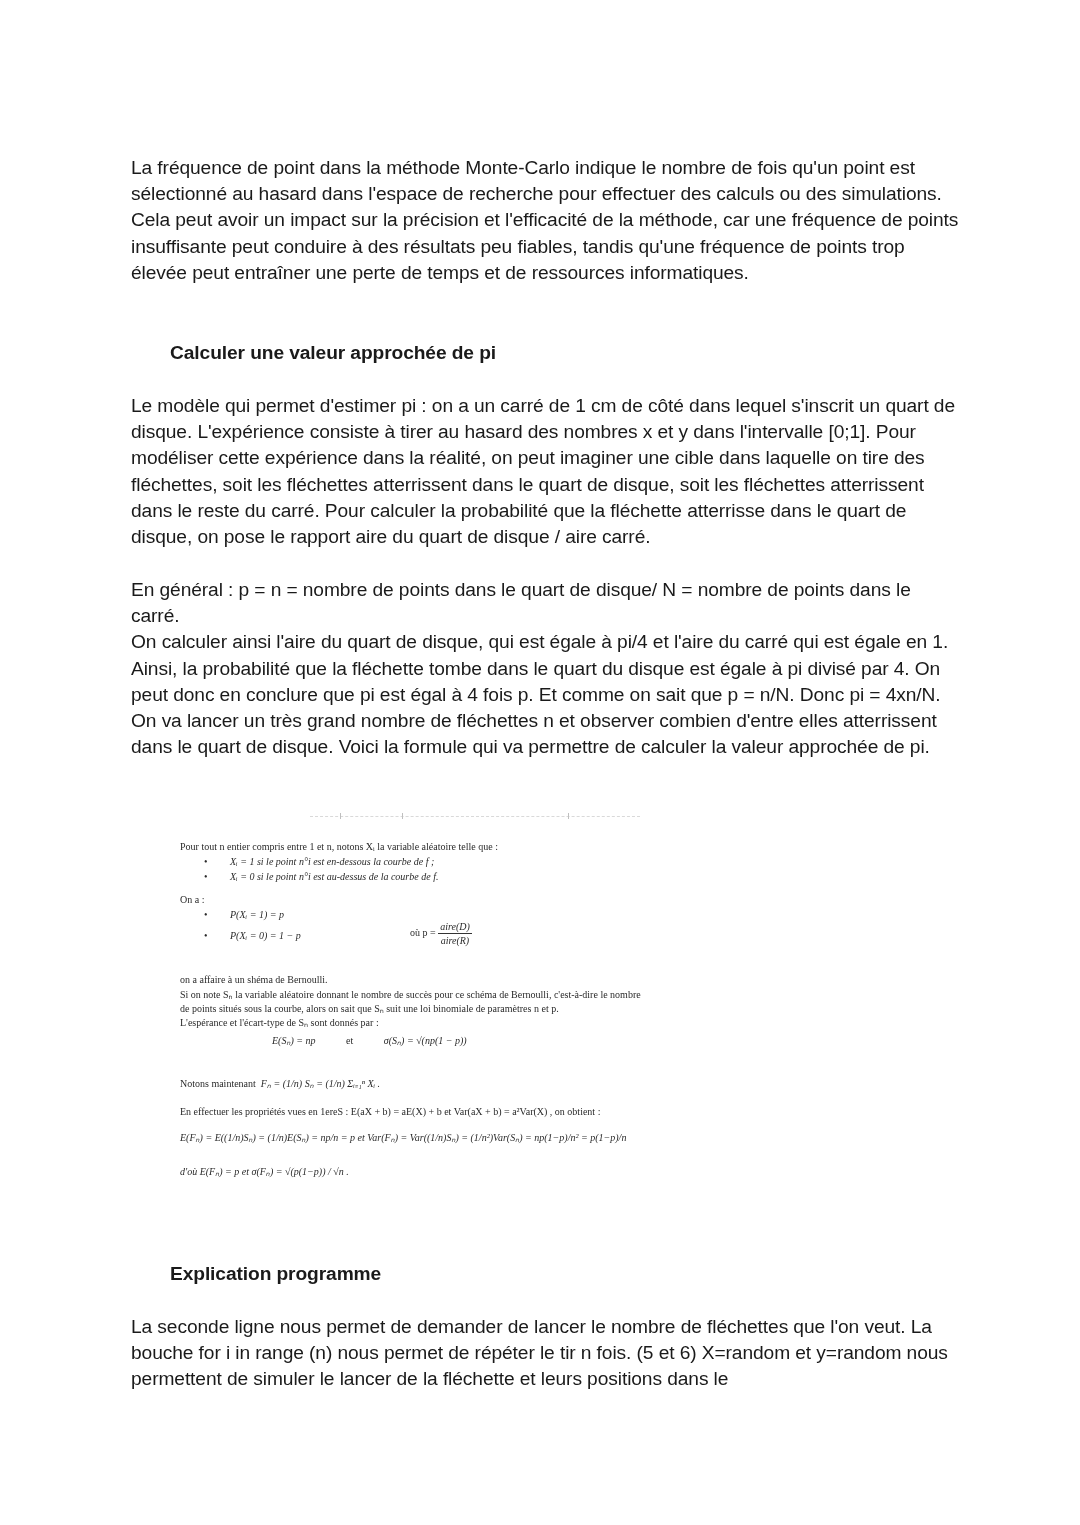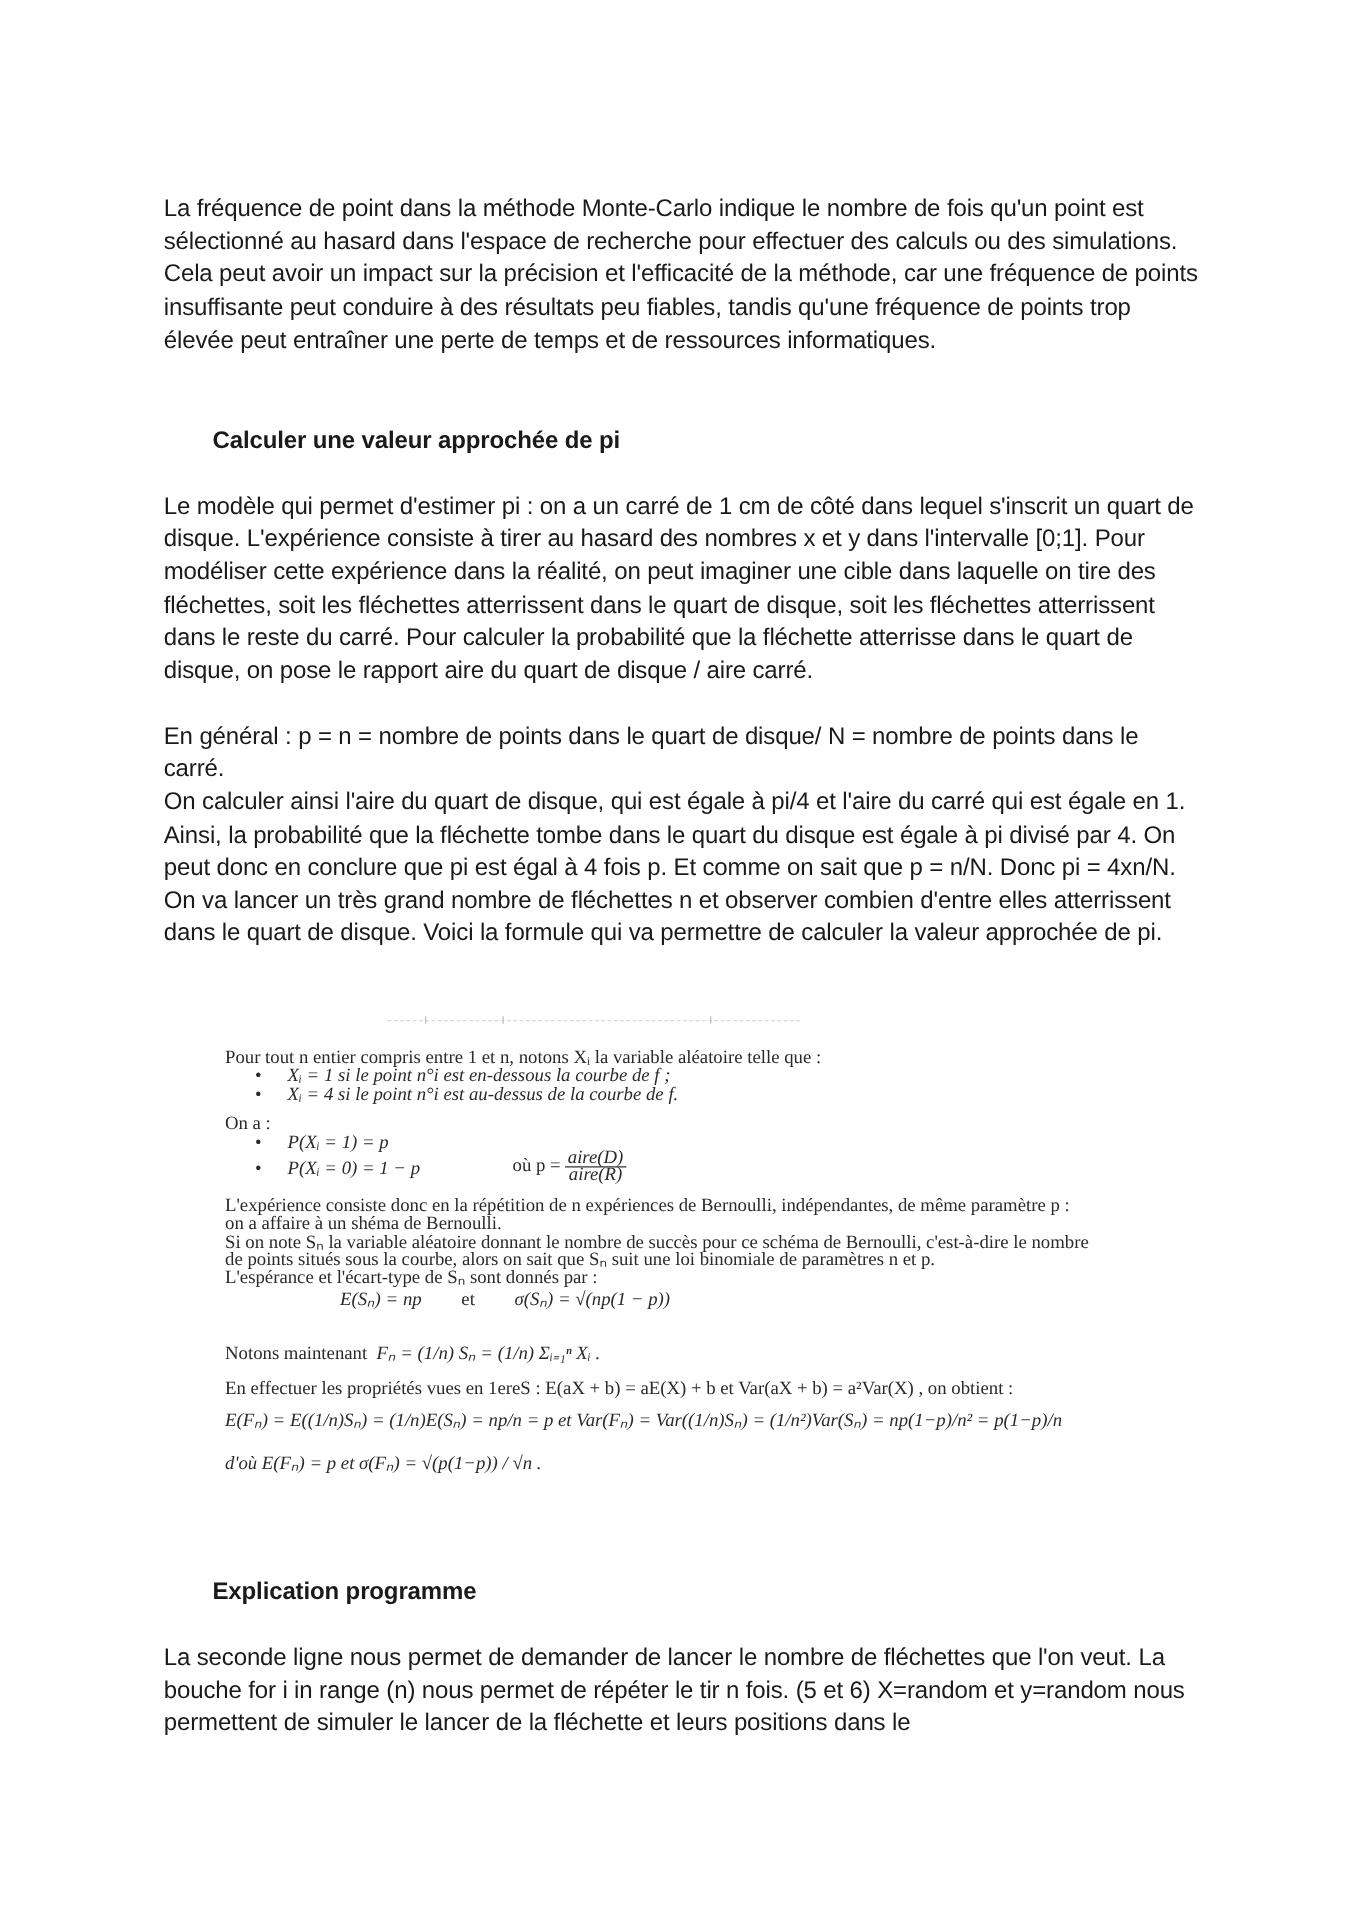--- a/index.html
+++ b/index.html
@@ -8,21 +8,21 @@
     .text {
       position: absolute; left: 131px; width: 830px;
       font-family: "Liberation Sans", sans-serif;
       font-size: 19.2px; line-height: 26.2px; color: #1a1a1a;
       letter-spacing: -0.1px;
     }
     .text p { margin: 0; }
     .heading { font-weight: bold; margin-left: 39px; }
     .embed {
       position: absolute; left: 170px; top: 812px; width: 690px; height: 385px;
-      font-family: "Liberation Serif", serif; font-size: 15px; line-height: 15.4px; color: #2a2a2a;
+      font-family: "Liberation Serif", serif; font-size: 10px; line-height: 15.4px; color: #2a2a2a;
     }
     .ruler { position: absolute; left: 140px; top: 4px; width: 330px; height: 2px; border-top: 1px dashed #d9d9d9; }
     .ruler .tick { position: absolute; top: -4px; width: 1px; height: 6px; background: #bfbfbf; }
     .eline { position: absolute; left: 10px; white-space: nowrap; }
     .bul { display: inline-block; width: 26px; padding-left: 24px; }
     i { font-style: italic; }
     .frac { display: inline-block; vertical-align: middle; text-align: center; font-style: italic; line-height: 13px; }
     .frac .num { display: block; border-bottom: 1px solid #333; padding: 0 2px; }
     .frac .den { display: block; padding: 0 2px; }
   </style>
@@ -50,31 +50,30 @@
 
   <div class="embed">
     <div class="ruler">
       <span class="tick" style="left:30px"></span>
       <span class="tick" style="left:92px"></span>
       <span class="tick" style="left:258px"></span>
     </div>
 
     <div class="eline" style="top:27px;">Pour tout n entier compris entre 1 et n, notons Xᵢ la variable aléatoire telle que :</div>
     <div class="eline" style="top:42px;"><span class="bul">•</span><i>Xᵢ = 1 si le point n°i est en-dessous la courbe de f ;</i></div>
-    <div class="eline" style="top:57px;"><span class="bul">•</span><i>Xᵢ = 4 si le point n°i est au-dessus de la courbe de f.</i></div>
+    <div class="eline" style="top:57px;"><span class="bul">•</span><i>Xᵢ = 0 si le point n°i est au-dessus de la courbe de f.</i></div>
 
     <div class="eline" style="top:80px;">On a :</div>
     <div class="eline" style="top:95px;"><span class="bul">•</span><i>P(Xᵢ = 1) = p</i></div>
     <div class="eline" style="top:116px;"><span class="bul">•</span><i>P(Xᵢ = 0) = 1 − p</i></div>
     <div class="eline" style="left:240px; top:108px;">
       <span>où  p =</span>
       <span class="frac"><span class="num">aire(D)</span><span class="den">aire(R)</span></span>
     </div>
 
-    <div class="eline" style="top:146px;">L'expérience consiste donc en la répétition de n expériences de Bernoulli, indépendantes, de même paramètre p :</div>
     <div class="eline" style="top:160px;">on a affaire à un shéma de Bernoulli.</div>
     <div class="eline" style="top:189px;">de points situés sous la courbe, alors on sait que Sₙ suit une loi binomiale de paramètres n et p.</div>
     <div class="eline" style="top:175px;">Si on note Sₙ la variable aléatoire donnant le nombre de succès pour ce schéma de Bernoulli, c'est-à-dire le nombre</div>
     <div class="eline" style="top:203px;">L'espérance et l'écart-type de Sₙ sont donnés par :</div>
     <div class="eline" style="left:102px; top:221px;">
       <i>E(Sₙ) = np</i>
       <span style="margin:0 28px;">et</span>
       <i>σ(Sₙ) = √(np(1 − p))</i>
     </div>
 

